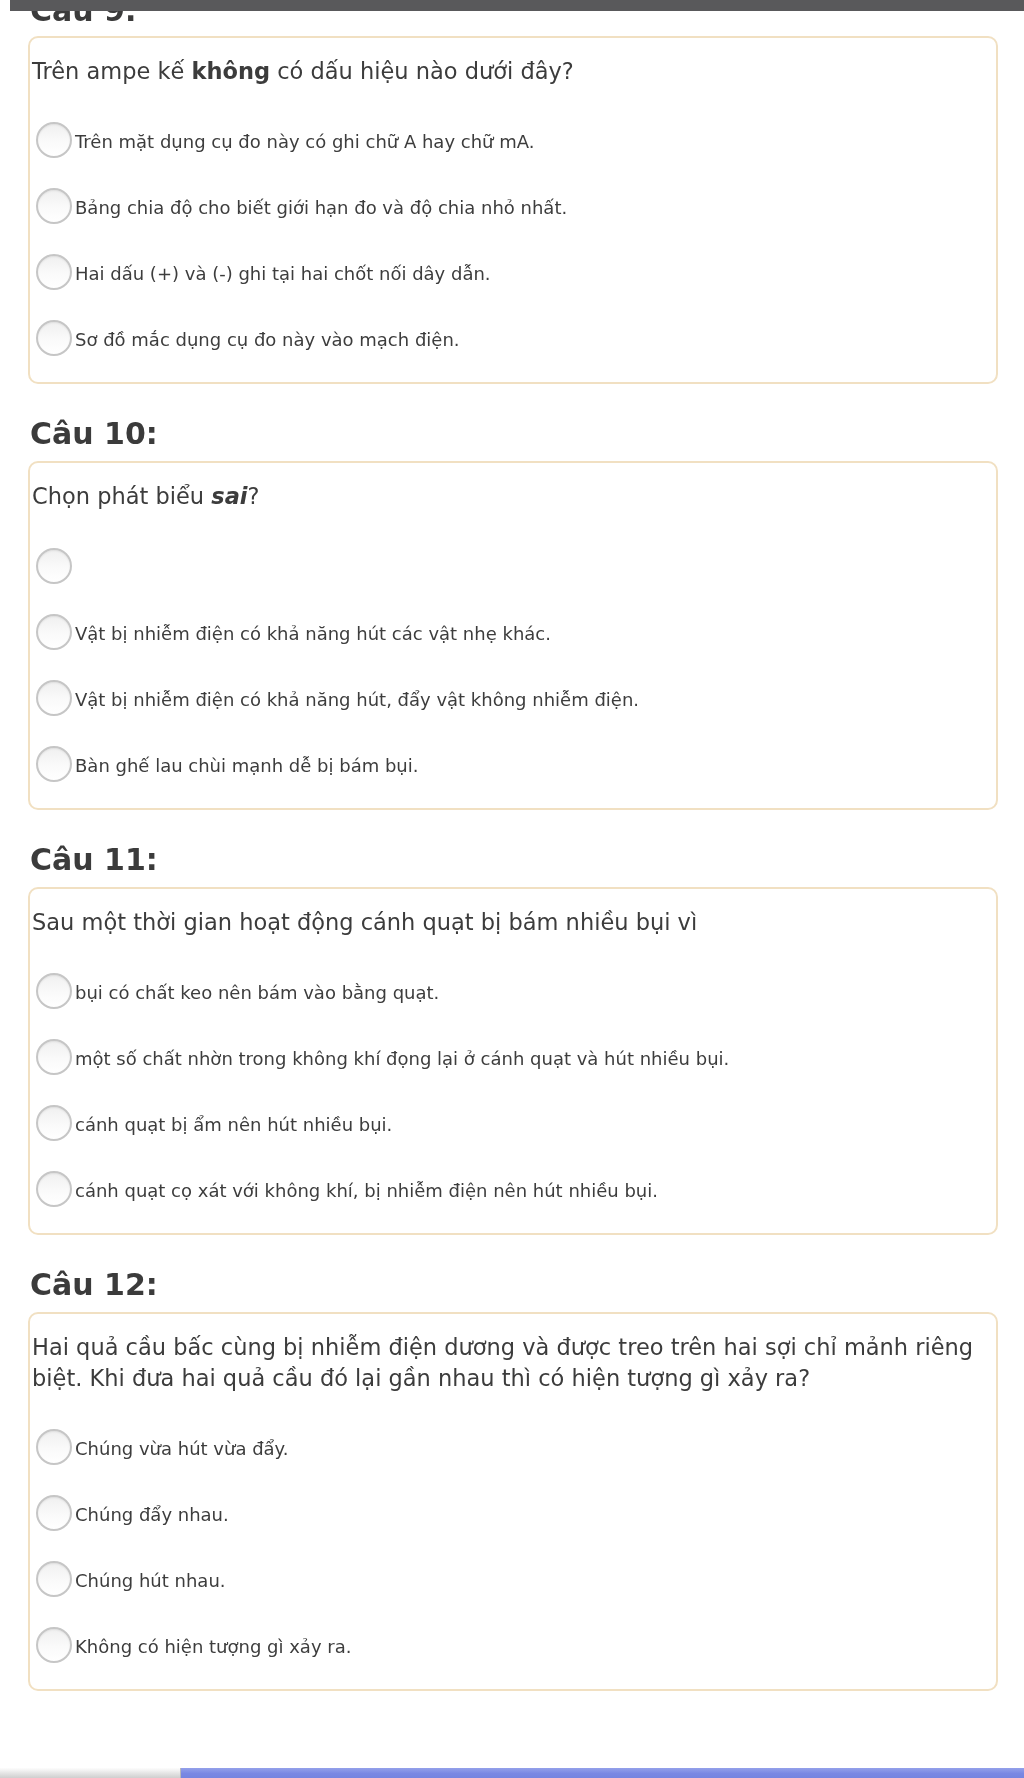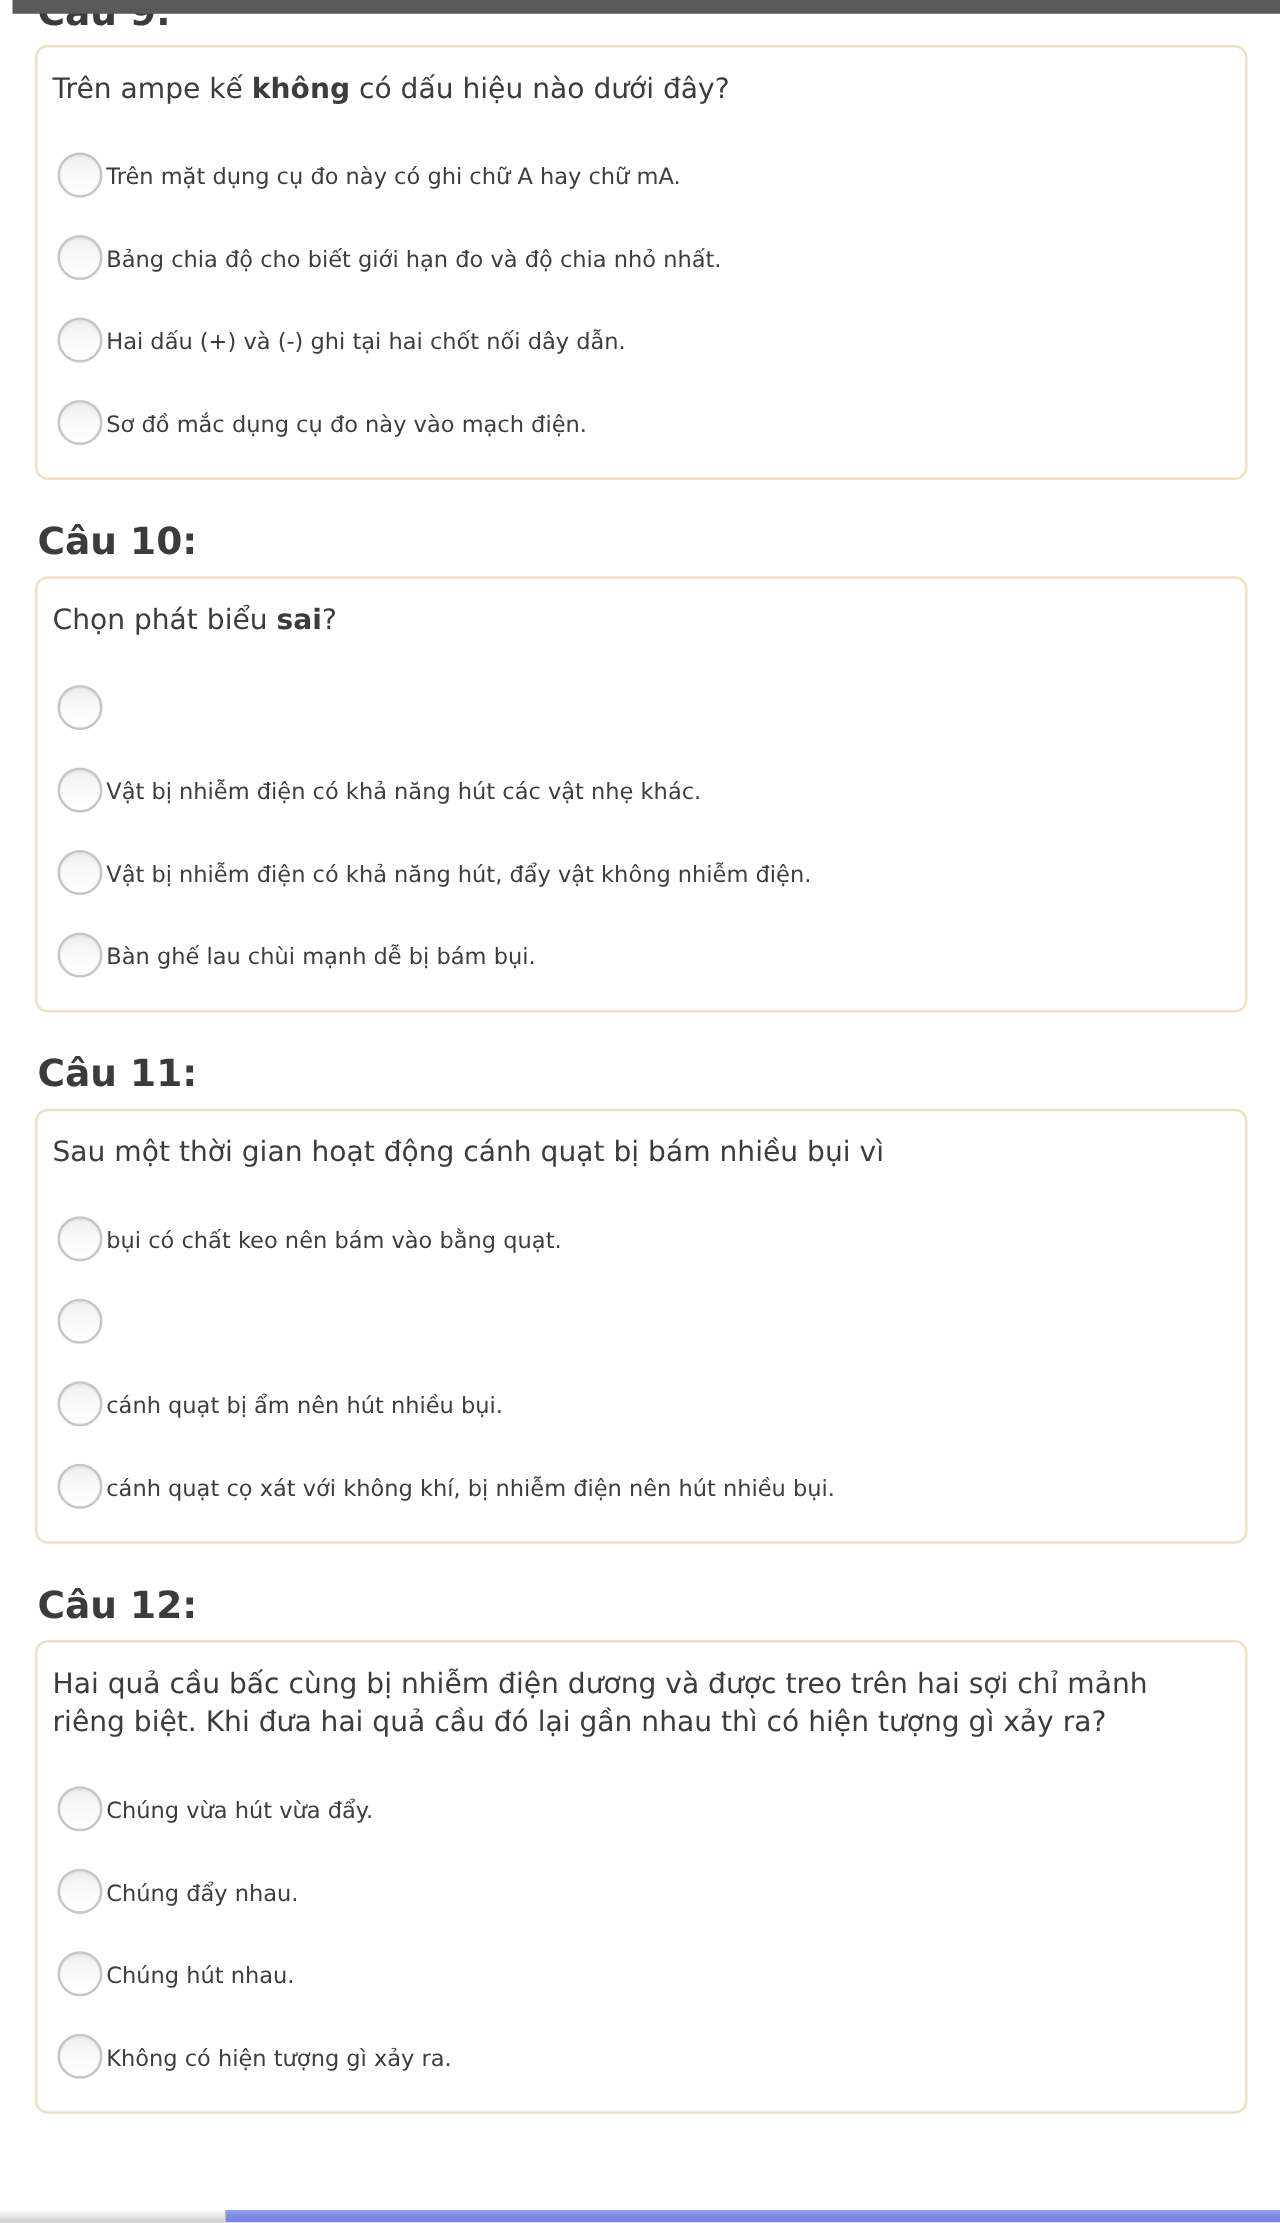--- a/index.html
+++ b/index.html
@@ -34,30 +34,30 @@
     margin: 32px 0 10px 2px;
   }
   .q-heading.clipped {
     margin-top: -7px;
     margin-bottom: 8px;
   }
   .q-card {
     background: #ffffff;
     border: 2px solid #f1e0c2;
     border-radius: 10px;
-    padding: 14px 16px 20px 10px;
+    padding: 14px 16px 20px 0;
   }
   .q-text {
     font-size: 22.5px;
     line-height: 1.35;
     margin: 4px 0 0 2px;
     color: #3c3c3c;
   }
   .q-text .b { font-weight: bold; }
-  .q-text .bi { font-weight: bold; }
+  .q-text .bi { font-weight: bold; font-style: italic; }
   .options { margin-top: 36px; }
   .option {
     font-size: 18px;
     line-height: 1.95;
     margin: 0 0 26px 6px;
     cursor: pointer;
   }
   .option:last-child { margin-bottom: 2px; }
   .radio {
     display: inline-block;
@@ -123,21 +123,21 @@
       </div>
     </div>
   </section>
 
   <section>
     <h2 class="q-heading">Câu 11:</h2>
     <div class="q-card">
       <p class="q-text"><span>Sau một thời gian hoạt động cánh quạt bị bám nhiều bụi vì</span></p>
       <div class="options">
         <div class="option"><span class="radio"></span><span class="opt-label">bụi có chất keo nên bám vào bằng quạt.</span></div>
-        <div class="option"><span class="radio"></span></div>
+        <div class="option"><span class="radio"></span><span class="opt-label">một số chất nhờn trong không khí đọng lại ở cánh quạt và hút nhiều bụi.</span></div>
         <div class="option"><span class="radio"></span><span class="opt-label">cánh quạt bị ẩm nên hút nhiều bụi.</span></div>
         <div class="option"><span class="radio"></span><span class="opt-label">cánh quạt cọ xát với không khí, bị nhiễm điện nên hút nhiều bụi.</span></div>
       </div>
     </div>
   </section>
 
   <section>
     <h2 class="q-heading">Câu 12:</h2>
     <div class="q-card">
       <p class="q-text"><span>Hai quả cầu bấc cùng bị nhiễm điện dương và được treo trên hai sợi chỉ mảnh riêng biệt. Khi đưa hai quả cầu đó lại gần nhau thì có hiện tượng gì xảy ra?</span></p>

